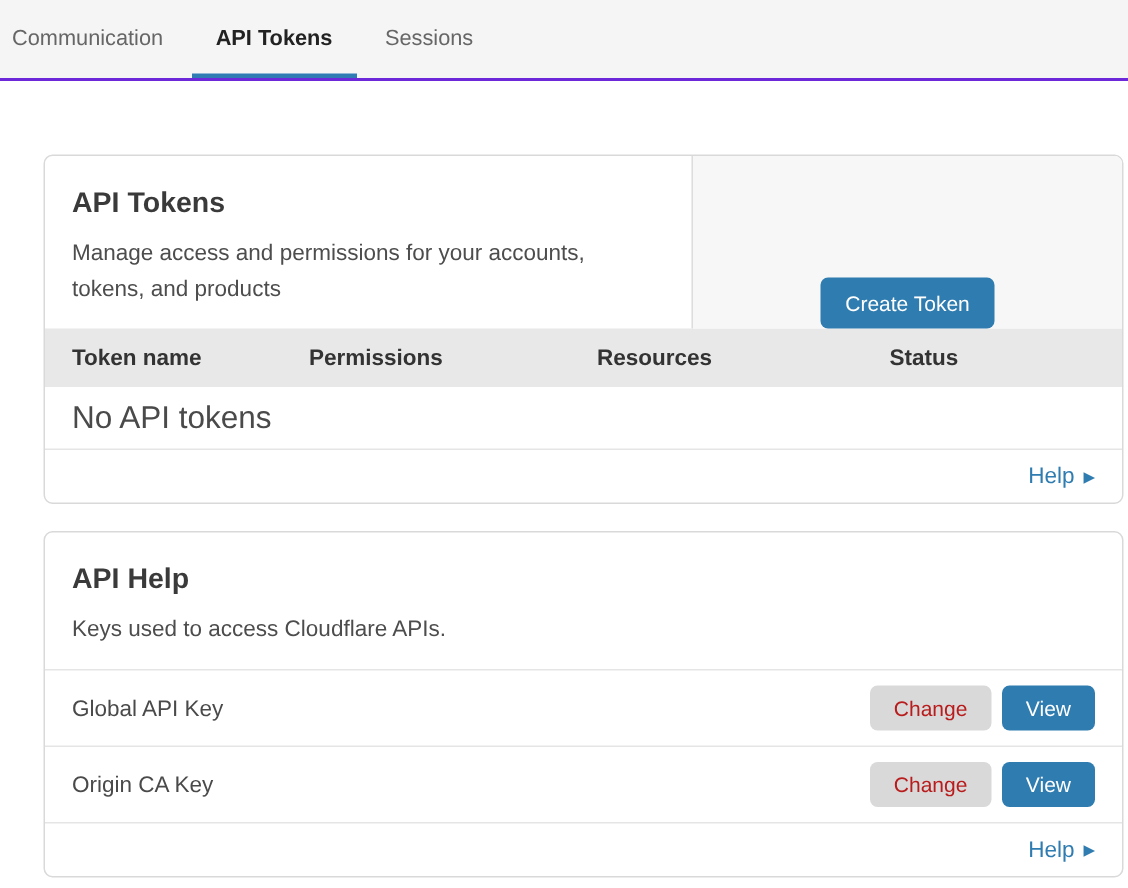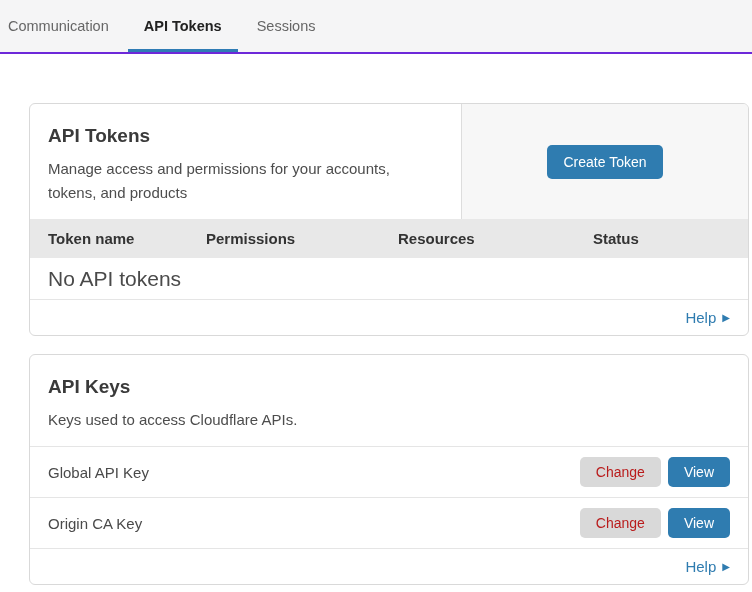--- a/index.html
+++ b/index.html
@@ -54,21 +54,21 @@
   .tokens-header { display: flex; }
   .tokens-header-left {
     width: 431px;
     padding: 18px 18px 14px 18px;
   }
   .tokens-header-right {
     flex: 1;
     background: #f7f7f7;
     border-left: 1px solid #ddd;
     display: flex;
-    align-items: center;
+    align-items: flex-end;
     justify-content: center;
   }
   .card-title {
     font-size: 19px;
     font-weight: 700;
     color: #3a3a3a;
     line-height: 27px;
   }
   .card-subtitle {
     margin-top: 8px;
@@ -191,21 +191,21 @@
   <div class="help-row">
     <a class="help-link">
       <span>Help</span>
       <span class="help-arrow">▶</span>
     </a>
   </div>
 </section>
 
 <section class="card card-keys">
   <div class="keys-header">
-    <h2 class="card-title">API Keys</h2>
+    <h2 class="card-title">API Help</h2>
     <p class="card-subtitle">Keys used to access Cloudflare APIs.</p>
   </div>
 
   <div class="key-row">
     <div class="key-name">Global API Key</div>
     <div class="key-actions">
       <button class="btn btn-secondary">Change</button>
       <button class="btn btn-view">View</button>
     </div>
   </div>

